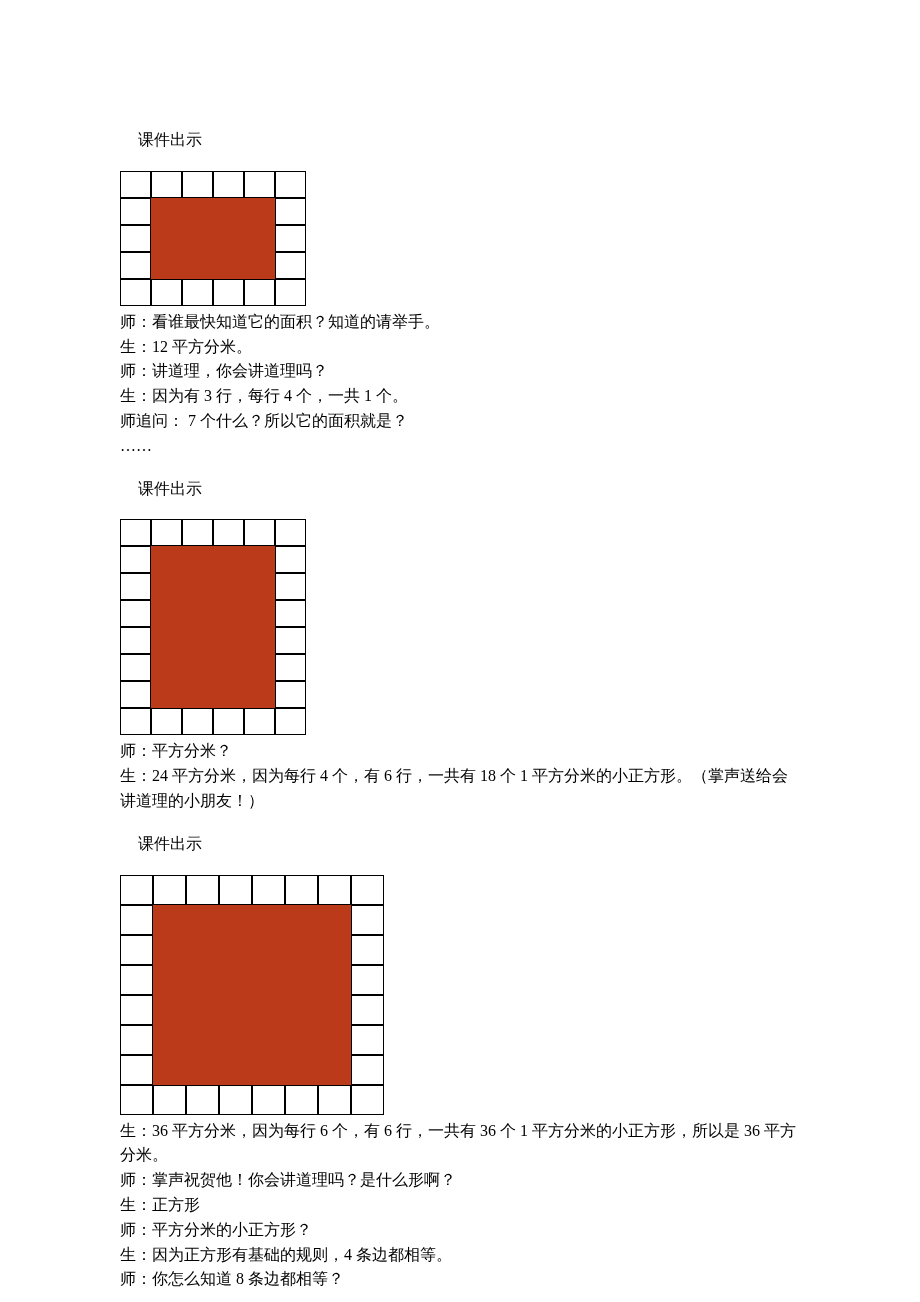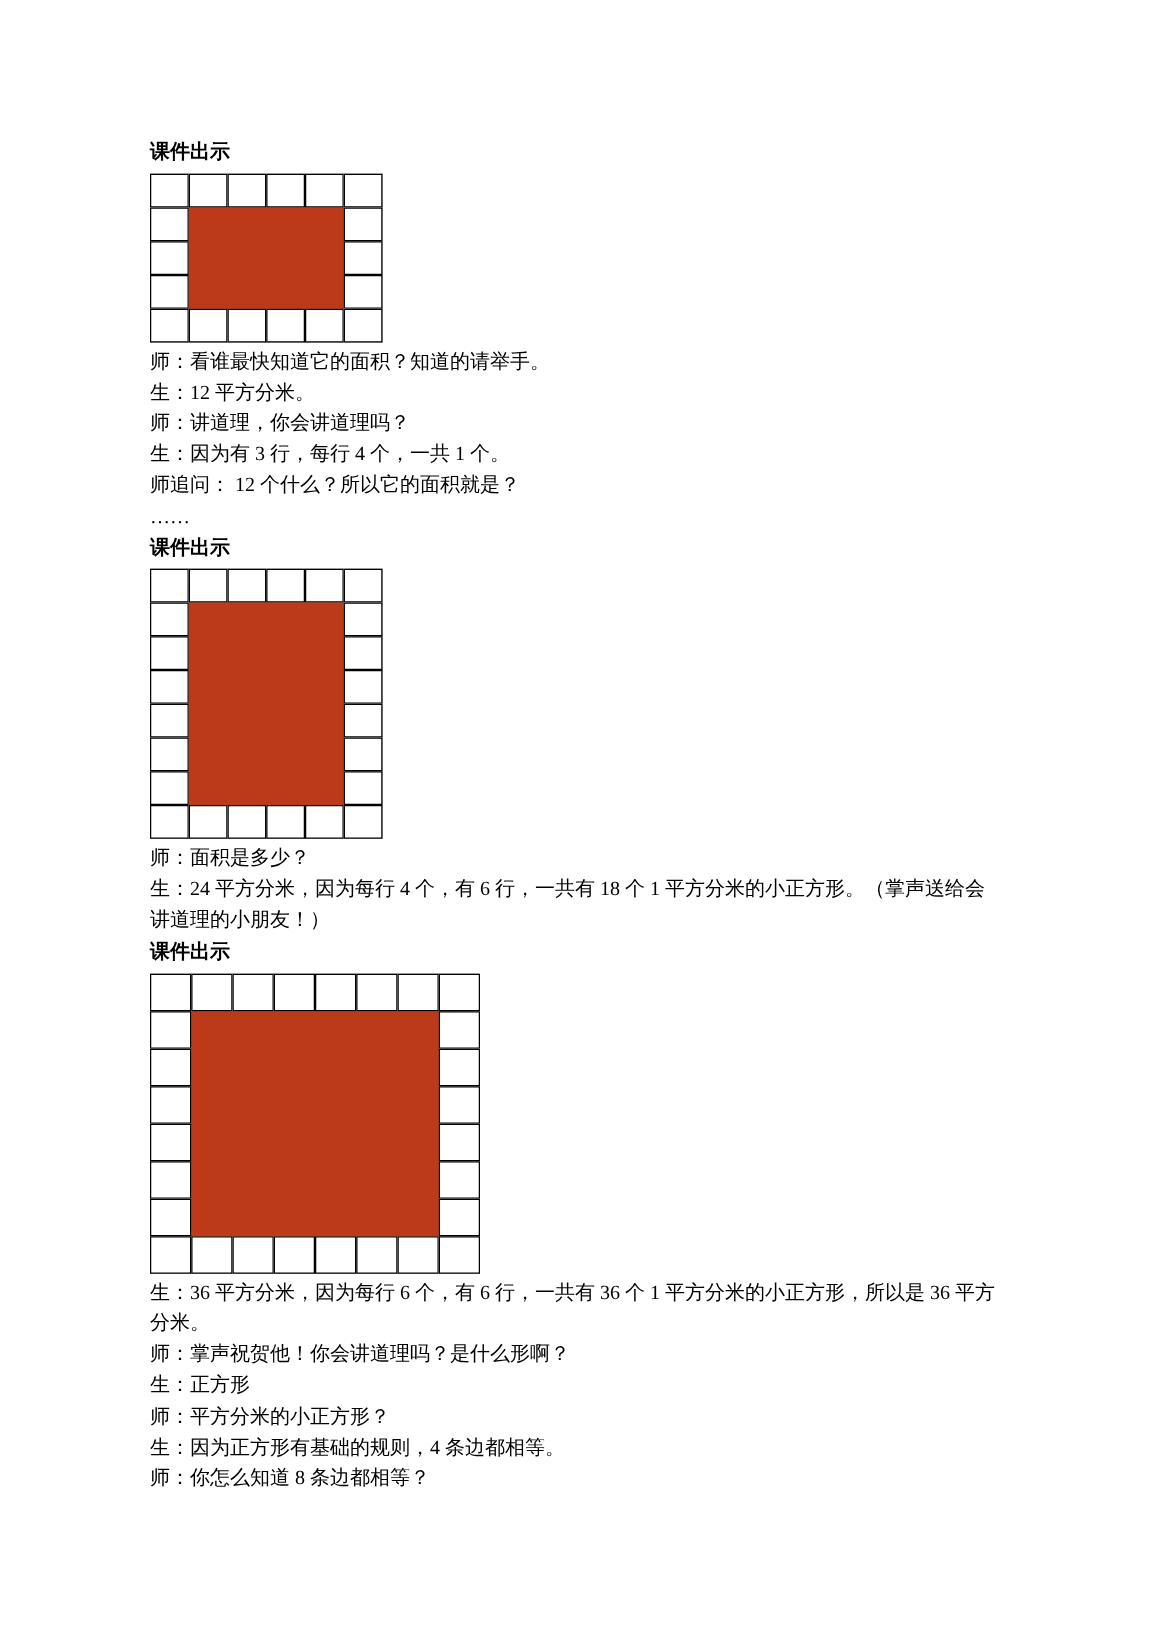--- a/index.html
+++ b/index.html
@@ -7,21 +7,21 @@
     font-size: 16px;
     color: #000;
     background: #fff;
     margin: 0;
     padding: 110px 120px 40px 120px;
     line-height: 1.55;
     width: 920px;
     box-sizing: border-box;
   }
   p { margin: 0; }
-  .block { margin: 0; font-weight: bold; }
+  .block { margin: 18px; }
 
   .grid-diagram {
     display: grid;
     margin: 4px 0 4px 0;
     width: max-content;
     background: #000;
     gap: 0;
   }
   .grid-diagram .cell {
     background: #fff;
@@ -67,21 +67,21 @@
     <div class="cell"></div>
     <div class="cell"></div>
     <div class="cell"></div>
     <div class="cell"></div>
     <div class="cell fill" style="grid-area: 2 / 2 / 5 / 6; width: auto; height: auto;"></div>
   </div>
 <p>师：看谁最快知道它的面积？知道的请举手。</p>
 <p>生：12 平方分米。</p>
 <p>师：讲道理，你会讲道理吗？</p>
 <p>生：因为有 3 行，每行 4 个，一共 1 个。</p>
-<p>师追问：  12 个什么？所以它的面积就是？</p>
+<p>师追问：  7 个什么？所以它的面积就是？</p>
 <p>……</p>
 
 <p class="block">课件出示</p>
 <div class="grid-diagram fig2" id="fig2">
     <div class="cell"></div>
     <div class="cell"></div>
     <div class="cell"></div>
     <div class="cell"></div>
     <div class="cell"></div>
     <div class="cell"></div>
@@ -98,21 +98,21 @@
     <div class="cell"></div>
     <div class="cell"></div>
     <div class="cell"></div>
     <div class="cell"></div>
     <div class="cell"></div>
     <div class="cell"></div>
     <div class="cell"></div>
     <div class="cell"></div>
     <div class="cell fill" style="grid-area: 2 / 2 / 8 / 6; width: auto; height: auto;"></div>
   </div>
-<p>师：面积是多少？</p>
+<p>师：平方分米？</p>
 <p>生：24 平方分米，因为每行 4 个，有 6 行，一共有 18 个 1 平方分米的小正方形。（掌声送给会讲道理的小朋友！）</p>
 
 <p class="block">课件出示</p>
 <div class="grid-diagram fig3" id="fig3">
     <div class="cell"></div>
     <div class="cell"></div>
     <div class="cell"></div>
     <div class="cell"></div>
     <div class="cell"></div>
     <div class="cell"></div>

